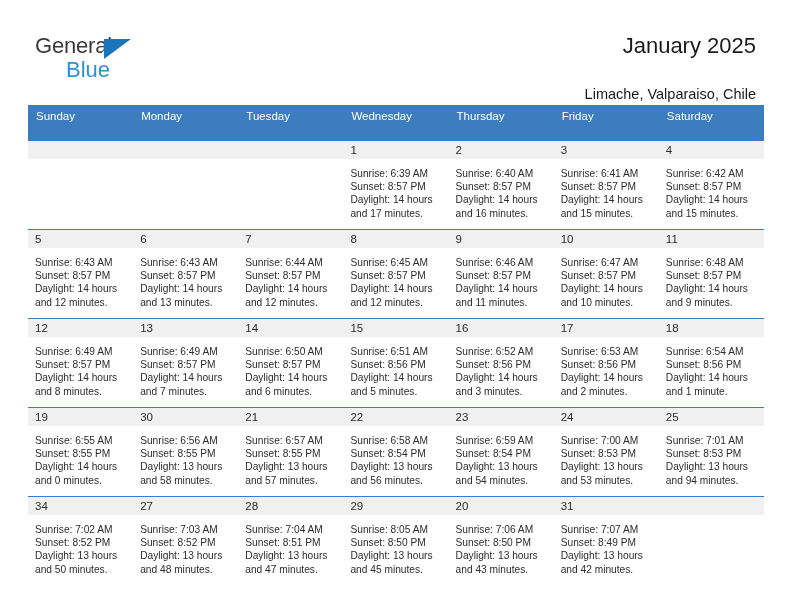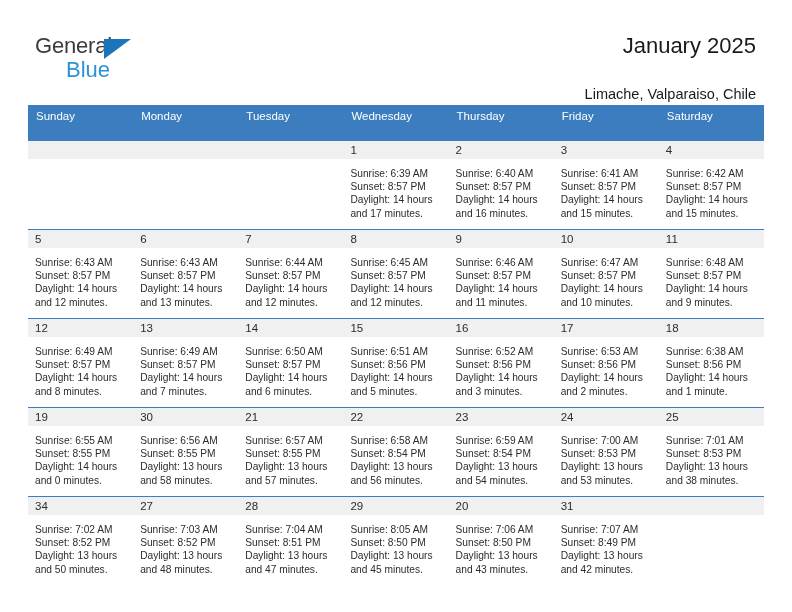--- a/index.html
+++ b/index.html
@@ -324,21 +324,21 @@
             <div class="info">
               <div>Sunrise: 6:53 AM</div>
               <div>Sunset: 8:56 PM</div>
               <div>Daylight: 14 hours</div>
               <div>and 2 minutes.</div>
             </div>
           </td>
           <td>
             <span class="daynum">18</span>
             <div class="info">
-              <div>Sunrise: 6:38 AM</div>
+              <div>Sunrise: 6:54 AM</div>
               <div>Sunset: 8:56 PM</div>
               <div>Daylight: 14 hours</div>
               <div>and 1 minute.</div>
             </div>
           </td>
         </tr>
         <tr>
           <td>
             <span class="daynum">19</span>
             <div class="info">
@@ -392,21 +392,21 @@
               <div>Daylight: 13 hours</div>
               <div>and 53 minutes.</div>
             </div>
           </td>
           <td>
             <span class="daynum">25</span>
             <div class="info">
               <div>Sunrise: 7:01 AM</div>
               <div>Sunset: 8:53 PM</div>
               <div>Daylight: 13 hours</div>
-              <div>and 38 minutes.</div>
+              <div>and 94 minutes.</div>
             </div>
           </td>
         </tr>
         <tr>
           <td>
             <span class="daynum">34</span>
             <div class="info">
               <div>Sunrise: 7:02 AM</div>
               <div>Sunset: 8:52 PM</div>
               <div>Daylight: 13 hours</div>

